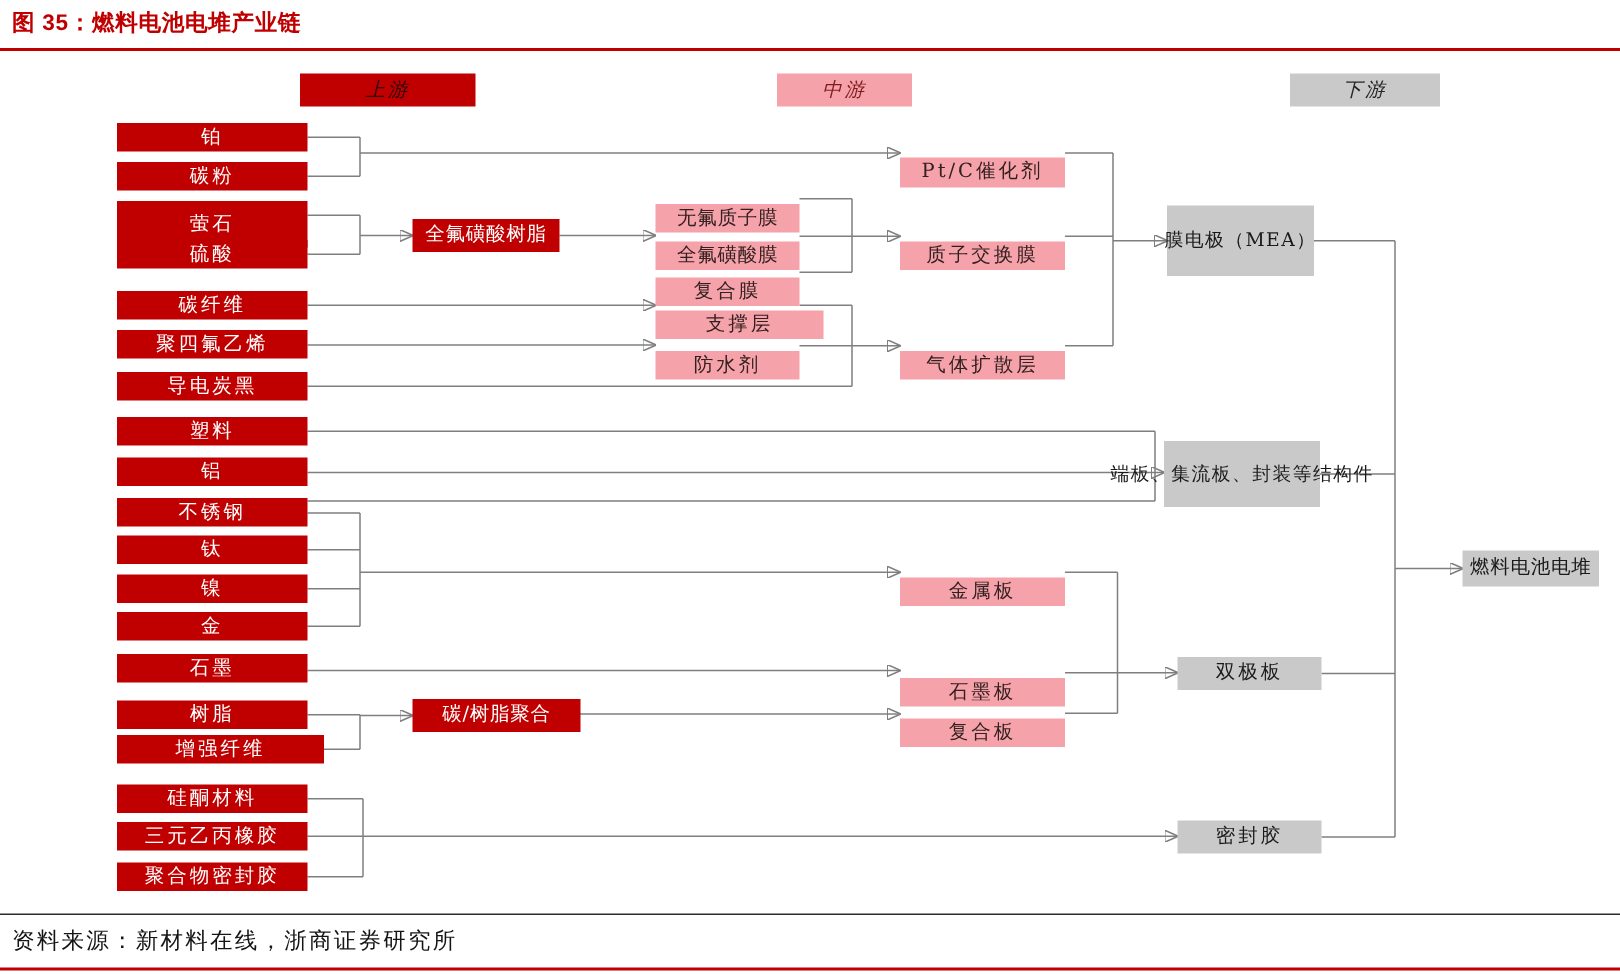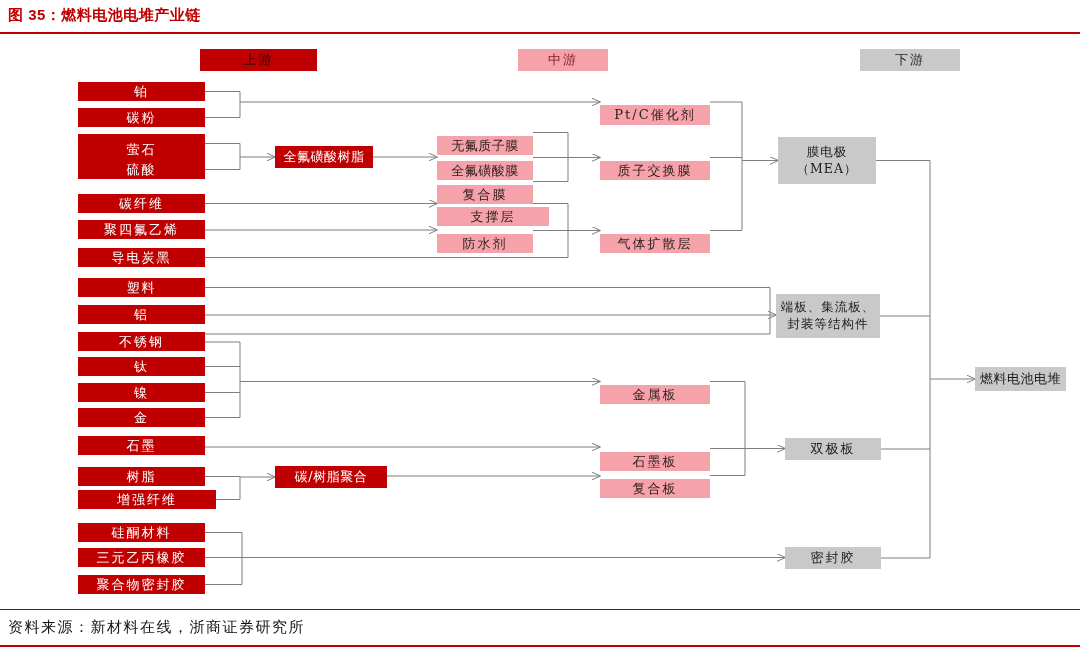--- a/index.html
+++ b/index.html
@@ -14,36 +14,36 @@
   .rule { position:absolute; left:0; width:1080px; }
   .rule-top    { top:32px;  height:2px; background:var(--red); }
   .rule-src    { top:609px; height:1px; background:#2b2b2b; }
   .rule-bottom { top:645px; height:2px; background:var(--red); }
   .source {
     position:absolute; left:8px; top:618px; font-family:"DejaVu Serif", serif;
     font-size:15px; color:#141414; letter-spacing:1.5px;
   }
   .legend {
     position:absolute; height:22px; display:flex; align-items:center; justify-content:center;
-    font-family:"DejaVu Serif", serif; font-size:13px; letter-spacing:2px;
+    font-family:"DejaVu Serif", serif; font-size:13px; letter-spacing:2px;font-style:italic;
   }
   .legend-up   { left:200px; top:49px; width:117px; background:var(--red);  color:#2e0808; }
   .legend-mid  { left:518px; top:49px; width:90px;  background:var(--pink); color:#7f1d1d; }
   .legend-down { left:860px; top:49px; width:100px; background:var(--gray); color:#262626; }
   .wires { position:absolute; left:0; top:0; }
   .wires path { stroke:var(--line); stroke-width:1; fill:none; }
   .node {
     position:absolute; box-sizing:border-box; display:flex; align-items:center;
     justify-content:center; text-align:center; font-family:"DejaVu Serif", serif;
     font-size:13px; letter-spacing:2px; line-height:1.2; white-space:nowrap;
   }
   .node.red  { background:var(--red);  color:#ffffff; }
   .node.pink { background:var(--pink); color:#33201f;margin-top:13px; }
   .node.gray { background:var(--gray); color:#1a1a1a; }
-  .node.multi { flex-direction:column; font-size:12.5px; letter-spacing:1px; line-height:1.35; }
+  .node.multi { flex-direction:row; font-size:12.5px; letter-spacing:1px; line-height:1.35; }
   .node.tight { letter-spacing:0.5px; }
 </style>
 </head>
 <body>
 
 <div class="canvas">
 
   <div class="title">图 35：燃料电池电堆产业链</div>
   <div class="rule rule-top"></div>
 

